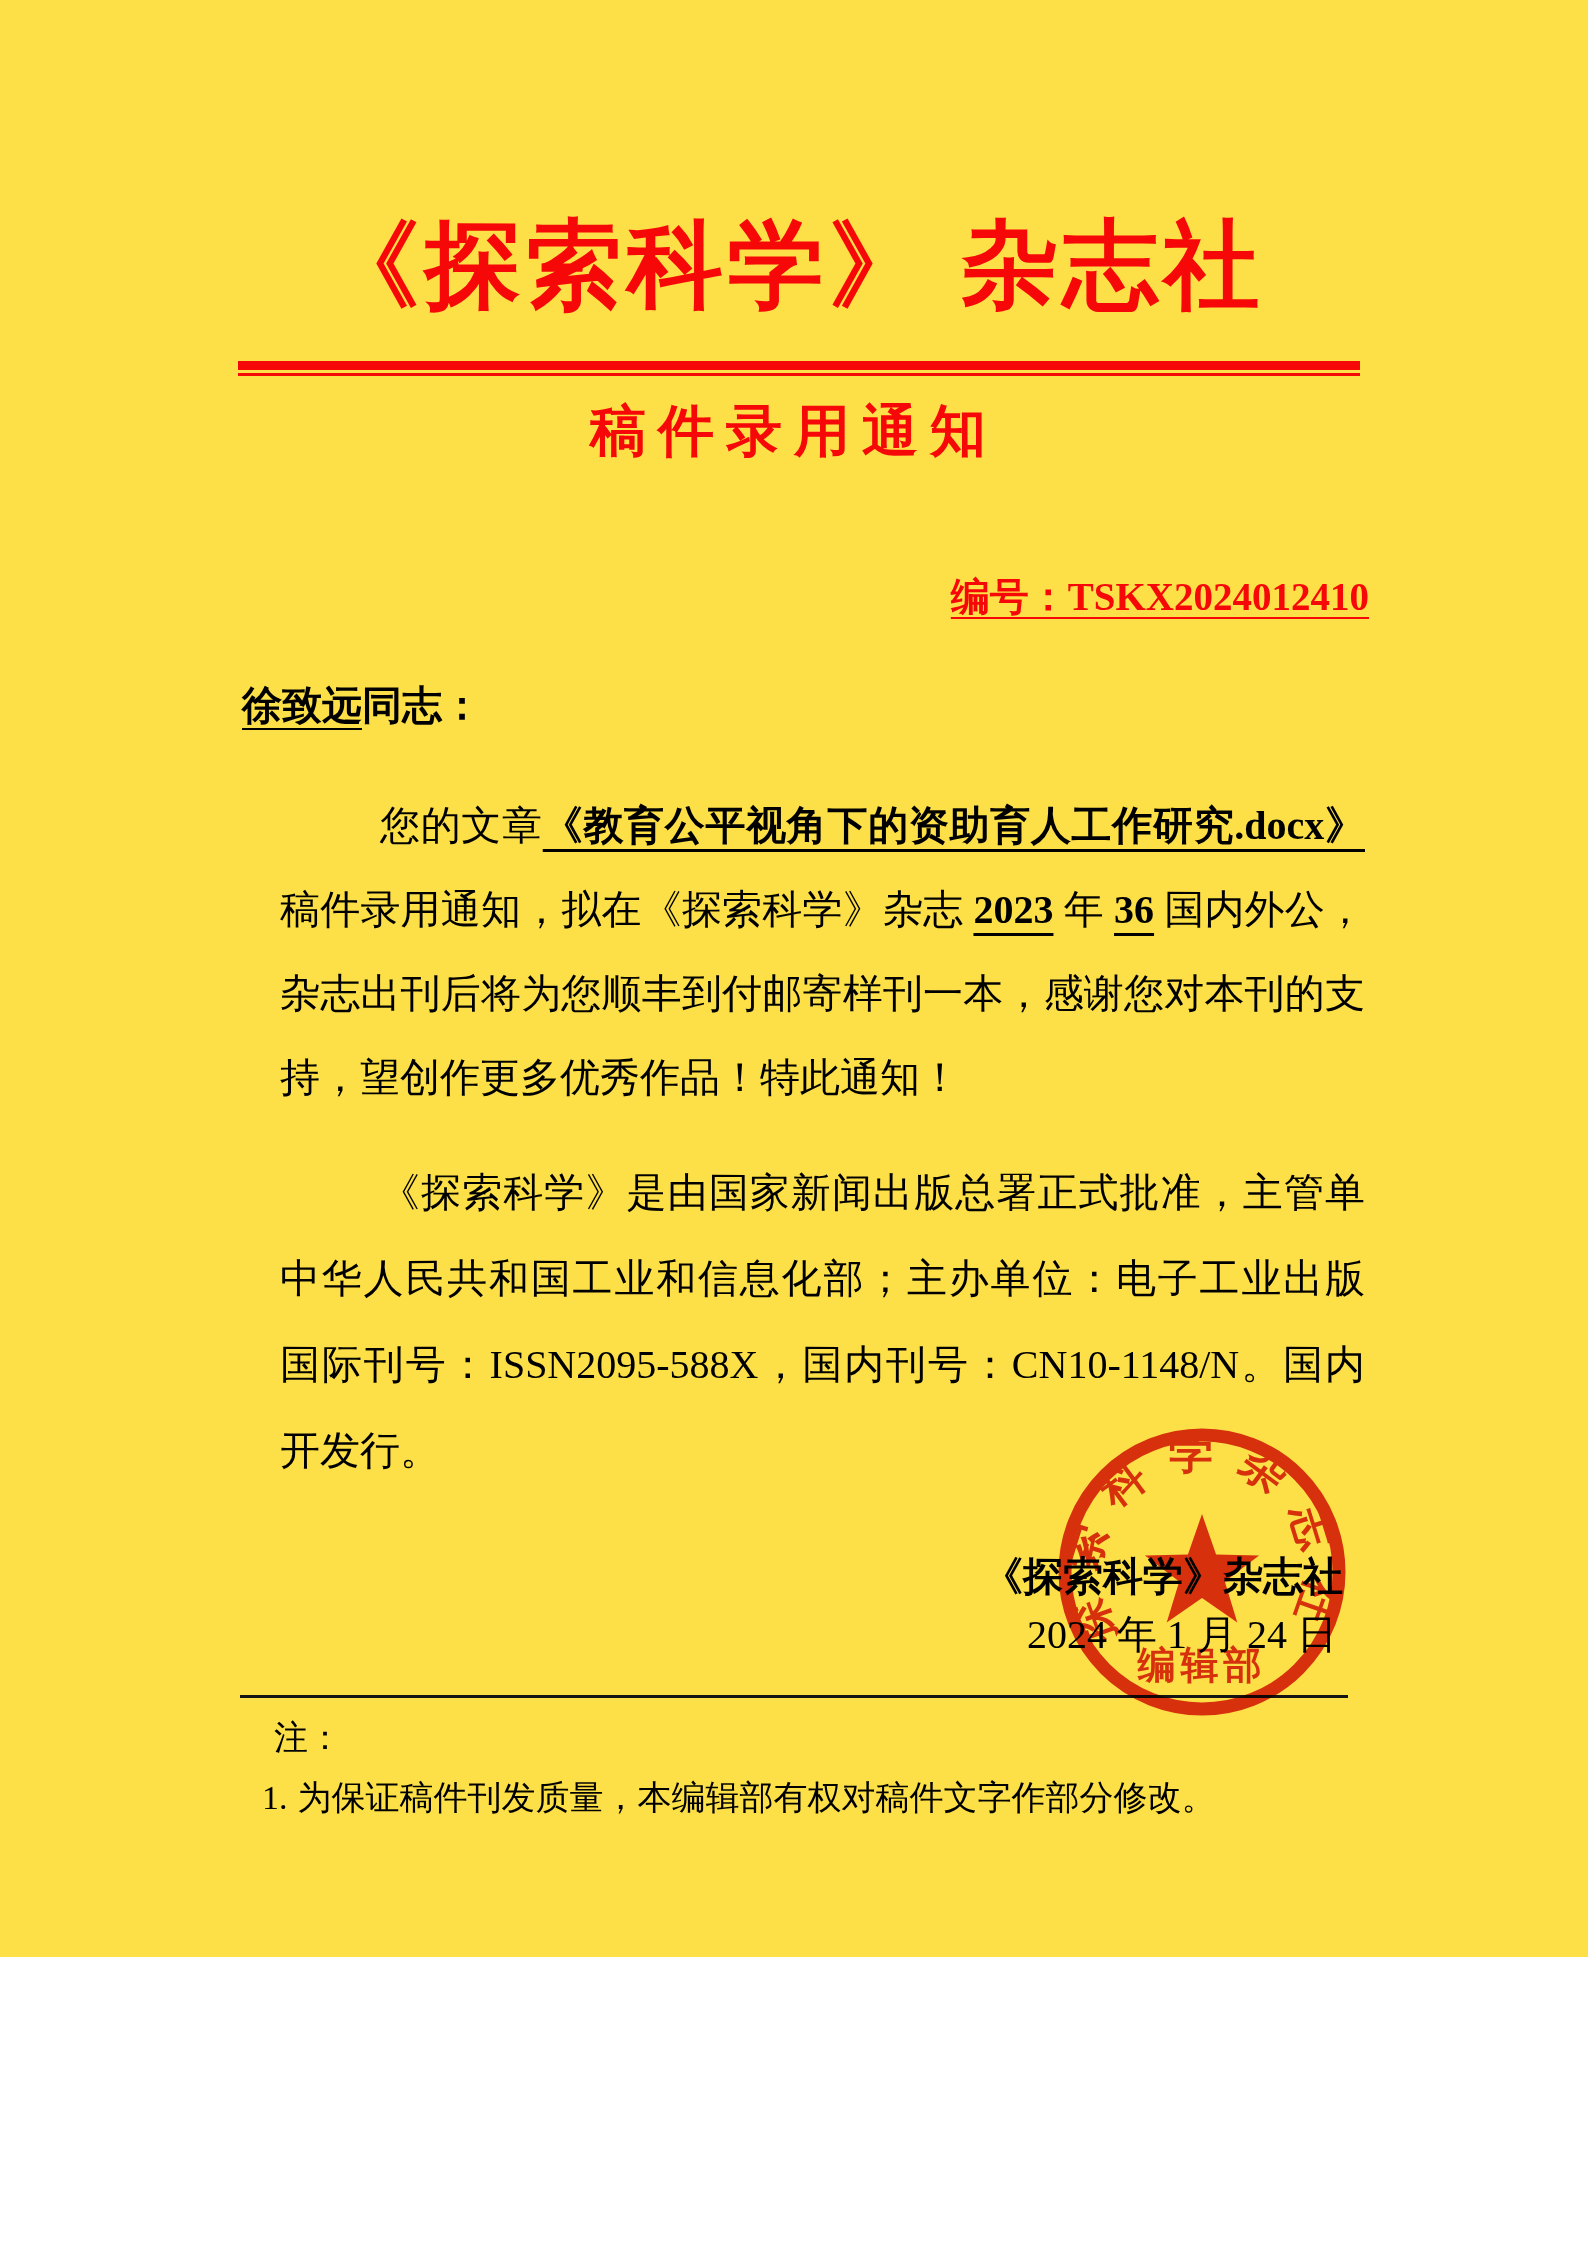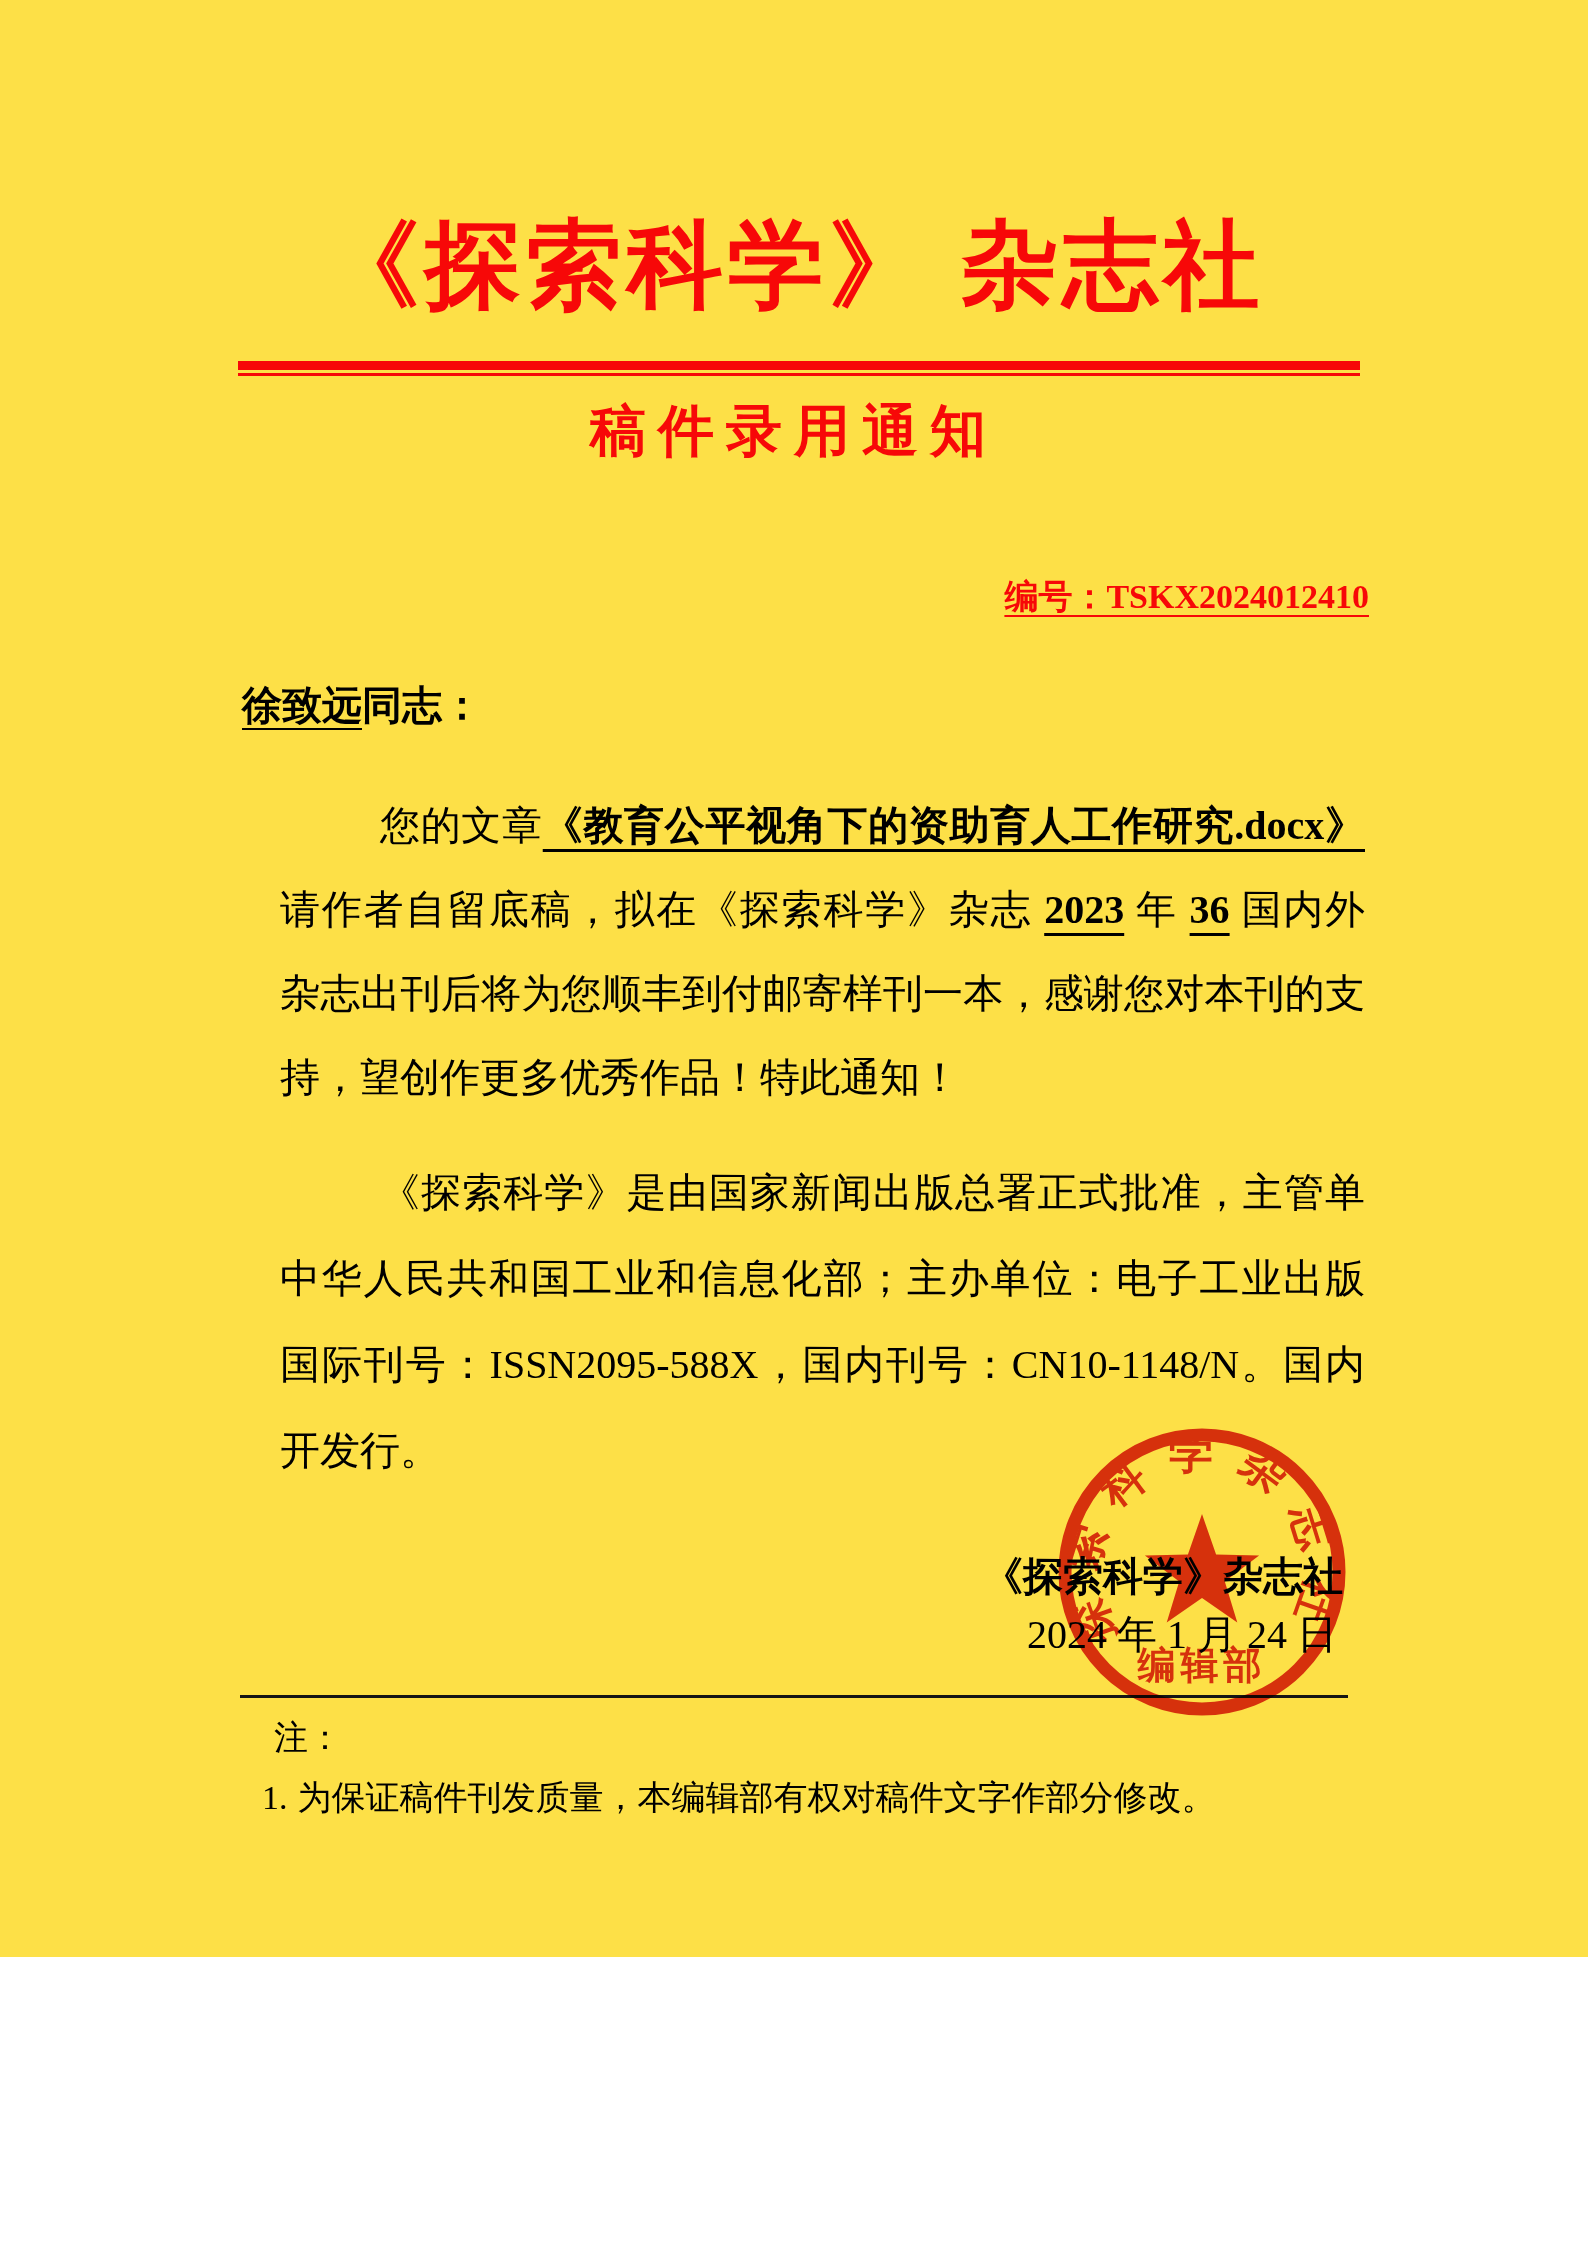--- a/index.html
+++ b/index.html
@@ -16,21 +16,21 @@
   .rule{position:absolute;top:361px;left:238px;width:1122px;}
   .rule-thick{height:9px;background:#f70808;}
   .rule-thin{height:3px;background:#f70808;margin-top:3px;}
   .doc-title{
     position:absolute;top:388px;left:240px;width:1108px;margin:0;text-align:center;
     font-family:"Liberation Sans","DejaVu Sans",sans-serif;font-weight:900;
     font-size:56px;line-height:86px;color:#f70808;letter-spacing:12px;white-space:nowrap;
   }
   .serial{
     position:absolute;top:574px;right:219px;color:#f70808;font-weight:700;
-    font-size:34px;line-height:46px;
+    font-size:39px;line-height:46px;
     text-decoration:underline;text-decoration-thickness:2px;text-underline-offset:7px;
     white-space:nowrap;
     margin-left:38px;
   }
   
   .salutation{position:absolute;top:680px;left:242px;font-size:40px;font-weight:700;line-height:52px;white-space:nowrap;}
   .salutation .name{text-decoration:underline;text-decoration-thickness:2px;text-underline-offset:9px;}
   .para{position:absolute;left:240px;width:1125px;font-size:40px;}
   .para1{top:784px;}
   .para1 .bline{height:84px;line-height:84px;}
@@ -83,21 +83,21 @@
   <h2 class="doc-title">稿件录用通知</h2>
 
   <div class="serial">编号：TSKX2024012410</div>
 
   <div class="salutation">
     <span class="name">徐致远</span><span>同志：</span>
   </div>
 
   <div class="para para1">
       <div class="bline indent"><span>您的文章</span><span class="b u">《教育公平视角下的资助育人工作研究.docx》</span><span>经</span></div>
-      <div class="bline"><span>请作者自留底稿，拟在《探索科学》杂志 </span><span class="b u">2023</span><span> 年 </span><span class="b u">36</span><span> 国内外公，</span></div>
+      <div class="bline"><span>稿件录用通知，拟在《探索科学》杂志 </span><span class="b u">2023</span><span> 年 </span><span class="b u">36</span><span> 国内外公，</span></div>
       <div class="bline"><span>杂志出刊后将为您顺丰到付邮寄样刊一本，感谢您对本刊的支</span></div>
       <div class="bline plain"><span>持，望创作更多优秀作品！特此通知！</span></div>
     </div>
   <div class="para para2">
       <div class="bline indent"><span>《探索科学》是由国家新闻出版总署正式批准，主管单位：</span></div>
       <div class="bline"><span>中华人民共和国工业和信息化部；主办单位：电子工业出版社。</span></div>
       <div class="bline"><span>国际刊号：ISSN2095-588X，国内刊号：CN10-1148/N。国内外公</span></div>
       <div class="bline plain"><span>开发行。</span></div>
     </div>
 

